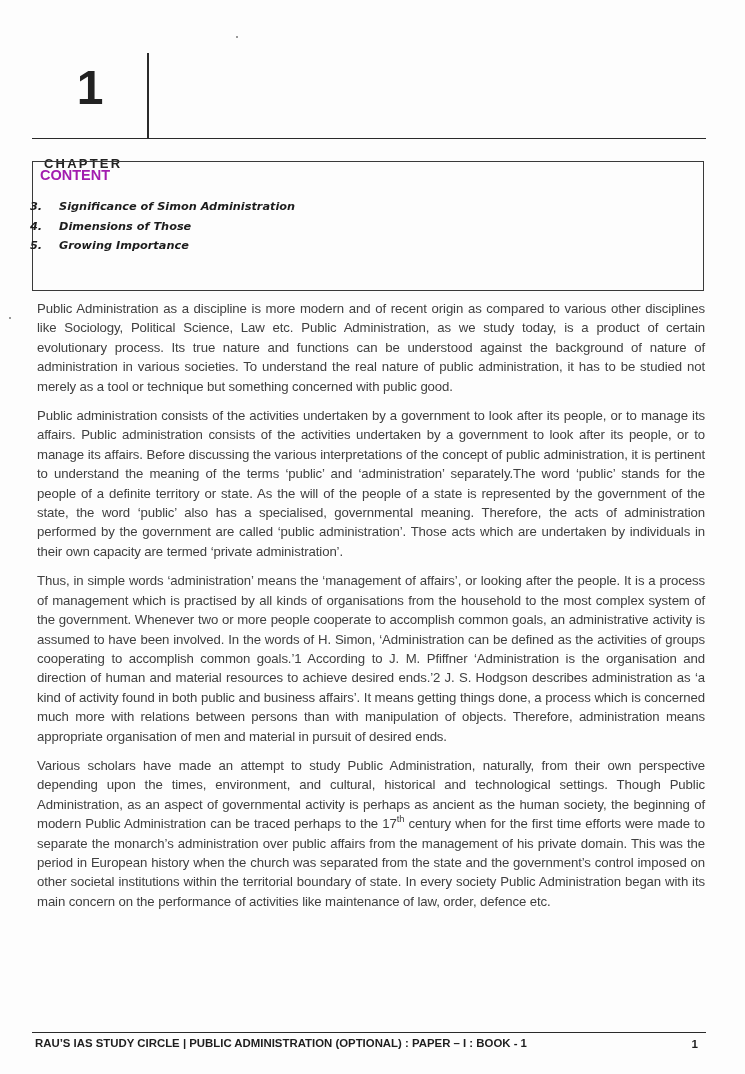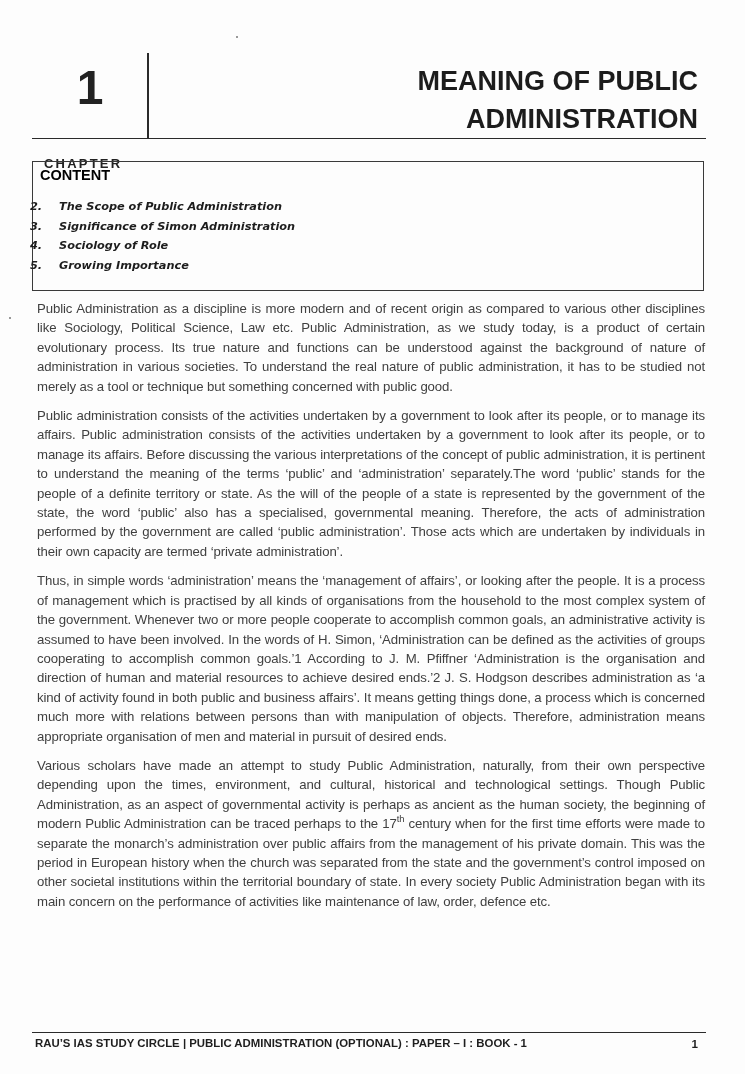--- a/index.html
+++ b/index.html
@@ -83,21 +83,21 @@
       border: 1.2px solid #3a3a3a;
       box-sizing: border-box;
     }
     .content-heading {
       position: absolute;
       left: 7px;
       top: 5px;
       font-family: "Liberation Sans", sans-serif;
       font-weight: bold;
       font-size: 14.5px;
-      color: #000000;
+      color: #a21caf;
     }
     .content-list {
       position: absolute;
       left: 0;
       top: 35px;
       margin: 0;
       padding: 0;
       list-style: none;
     }
     .content-list li {
@@ -178,32 +178,27 @@
 
 <div class="page">
 
   <div class="speck" style="left:236px;top:36px;"></div>
   <div class="speck" style="left:9px;top:317px;"></div>
 
   <header class="chapter-header">
     <div class="chapter-number">1</div>
     <div class="chapter-label">CHAPTER</div>
     <div class="chapter-divider"></div>
-    <h1 class="chapter-title" style="margin:0;">
-      <span>MEANING OF PUBLIC</span><br>
-      <span>ADMINISTRATION</span>
-    </h1>
   </header>
 
   <section class="content-box">
     <div class="content-heading">CONTENT</div>
     <ul class="content-list">
-      <li><span class="num">2.</span><span>The Scope of Public Administration</span></li>
       <li><span class="num">3.</span><span>Significance of Simon Administration</span></li>
-      <li><span class="num">4.</span><span>Sociology of Role</span></li>
+      <li><span class="num">4.</span><span>Dimensions of Those</span></li>
       <li><span class="num">5.</span><span>Growing Importance</span></li>
     </ul>
   </section>
 
   <main class="body">
     <p>Public Administration as a discipline is more modern and of recent origin as compared to various other disciplines like Sociology, Political Science, Law etc. Public Administration, as we study today, is a product of certain evolutionary process.  Its true nature and functions can be understood against the background of nature of administration in various societies. To understand the real nature of public administration, it has to be studied not merely as a tool or technique but something concerned with public good.</p>
     <p>Public administration consists of the activities undertaken by a government to look after its people, or to manage its affairs. Public administration consists of the activities undertaken by a government to look after its people, or to manage its affairs. Before discussing the various interpretations of the concept of public administration, it is pertinent to understand the meaning of the terms ‘public’ and ‘administration’ separately.The word ‘public’ stands for the people of a definite territory or state. As the will of the people of a state is represented by the government of the state, the word ‘public’ also has a specialised, governmental meaning. Therefore, the acts of administration performed by the government are called ‘public administration’. Those acts which are undertaken by individuals in their own capacity are termed ‘private administration’.</p>
     <p>Thus, in simple words ‘administration’ means the ‘management of affairs’, or looking after the people. It is a process of management which is practised by all kinds of organisations from the household to the most complex system of the government. Whenever two or more people cooperate to accomplish common goals, an administrative activity is assumed to have been involved. In the words of H. Simon, ‘Administration can be defined as the activities of groups cooperating to accomplish common goals.’1 According to J. M. Pfiffner ‘Administration is the organisation and direction of human and material resources to achieve desired ends.’2 J. S. Hodgson describes administration as ‘a kind of activity found in both public and business affairs’. It means getting things done, a process which is concerned much more with relations between persons than with manipulation of objects. Therefore, administration means appropriate organisation of men and material in pursuit of desired ends.</p>
     <p><span>Various scholars have made an attempt to study Public Administration, naturally, from their own perspective depending upon the times, environment, and cultural, historical and technological settings.  Though Public Administration, as an aspect of governmental activity is perhaps as ancient as the human society, the beginning of modern Public Administration can be traced perhaps to the 17</span><sup>th</sup><span> century when for the first time efforts were made to separate the monarch’s administration over public affairs from the management of his private domain.  This was the period in European history when the church was separated from the state and the government’s control imposed on other societal institutions within the territorial boundary of state.  In every society Public Administration began with its main concern on the performance of activities like maintenance of law, order, defence etc.</span></p>
   </main>

